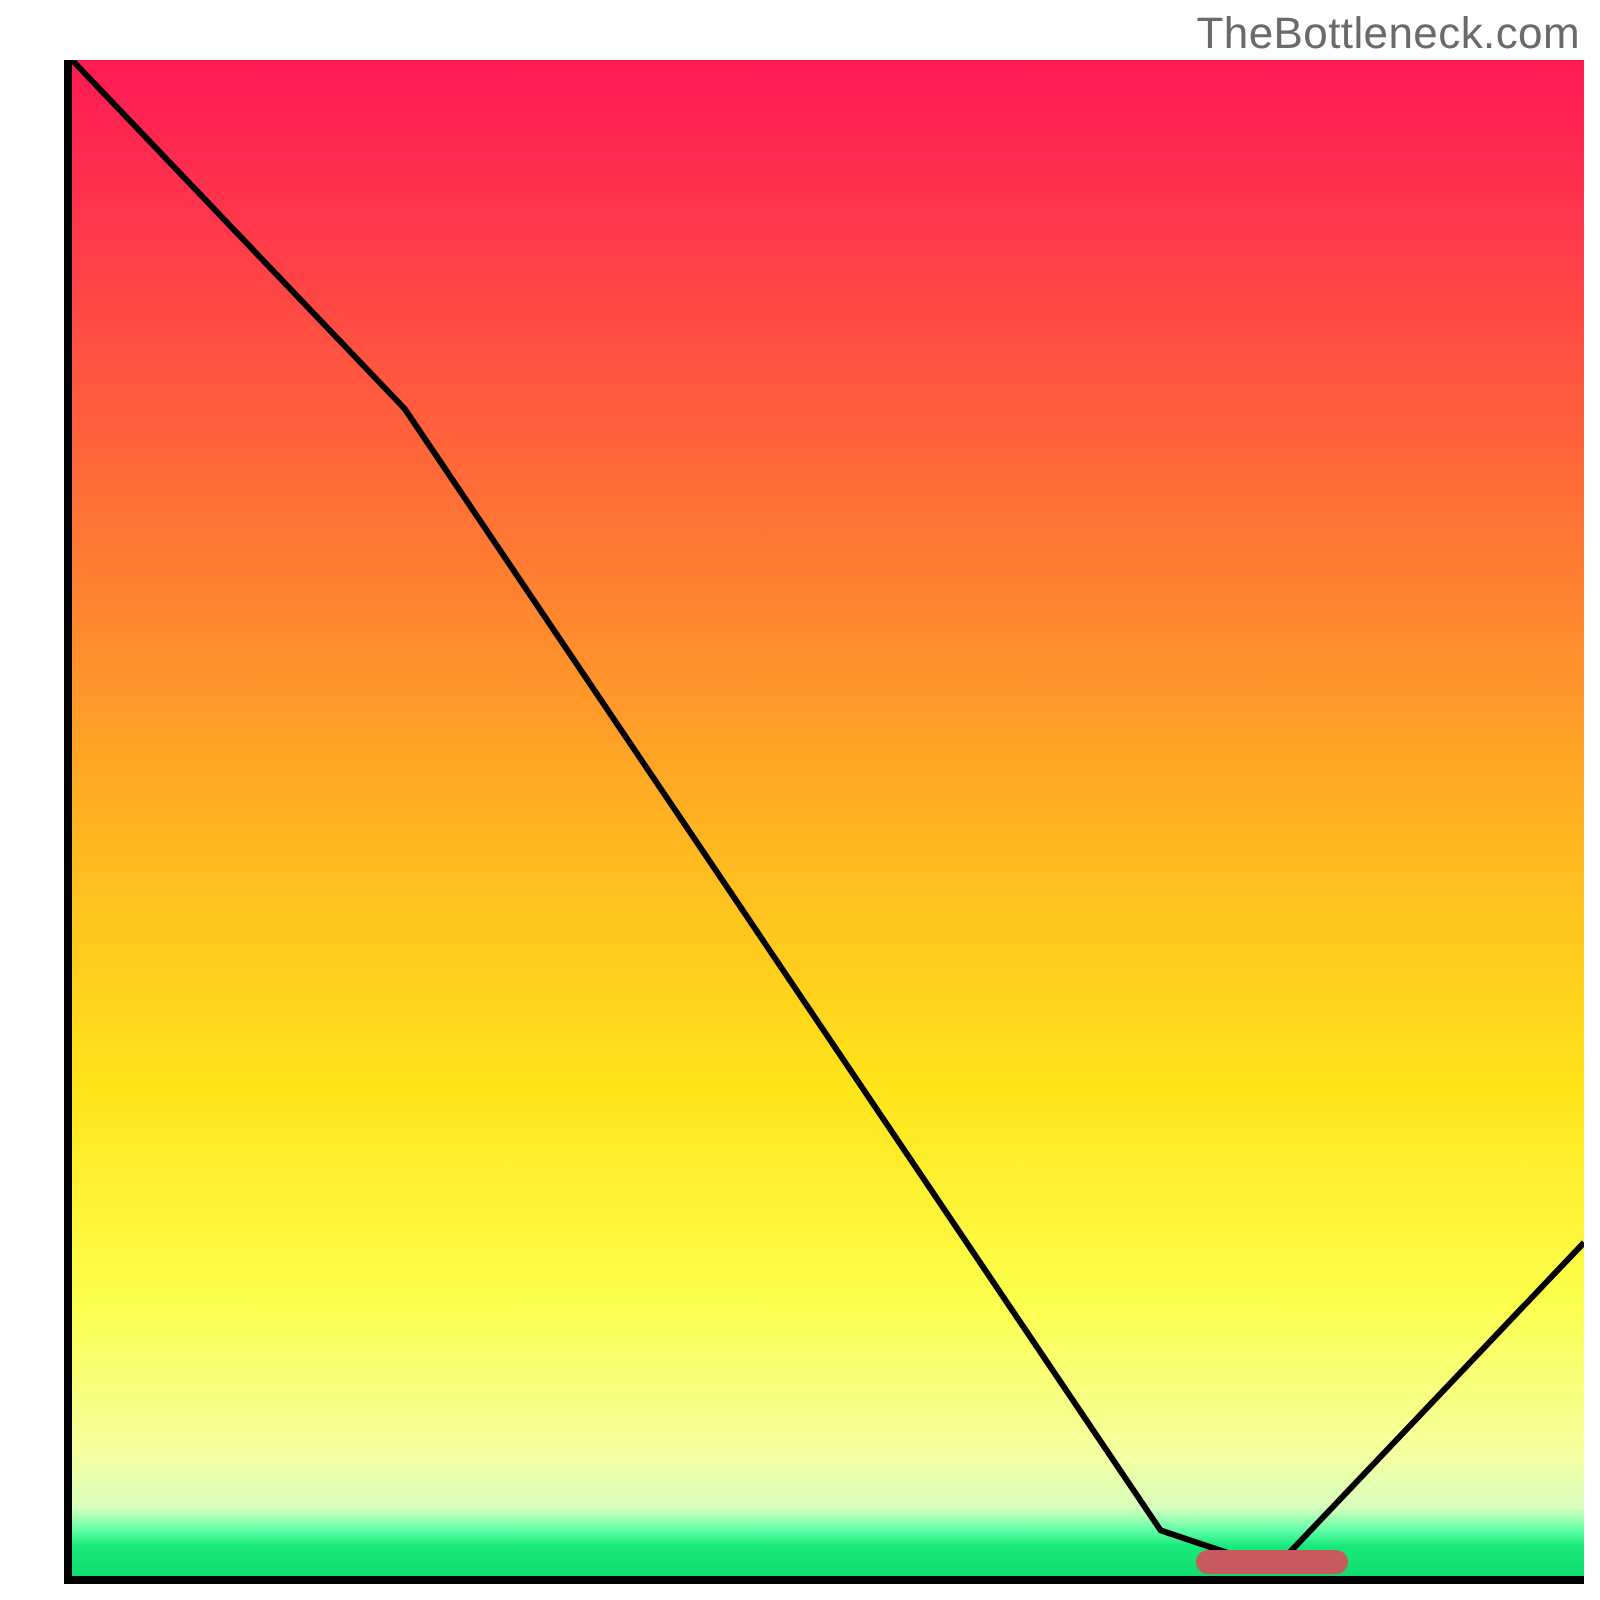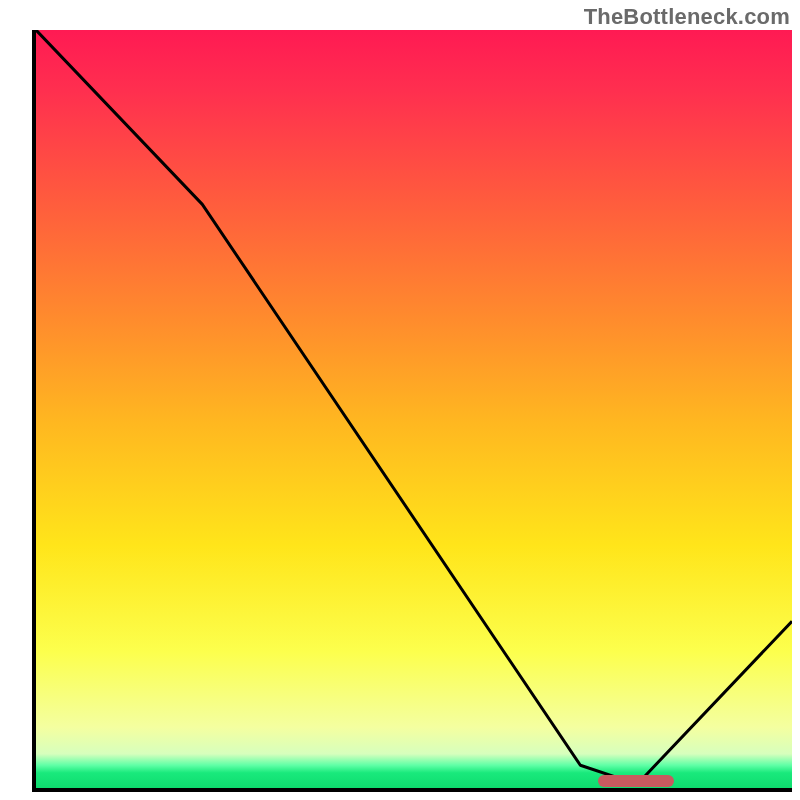--- a/index.html
+++ b/index.html
@@ -15,21 +15,21 @@
     position: relative;
     width: 800px;
     height: 800px;
   }
   .watermark {
     position: absolute;
     top: 4px;
     right: 10px;
     color: #6a6a6a;
     font-size: 22px;
-    font-weight: 700;
+    font-weight: 400;
     letter-spacing: 0.2px;
     user-select: none;
   }
   .plot {
     position: absolute;
     left: 32px;
     top: 30px;
     width: 760px;
     height: 762px;
     border-left: 4px solid #000;

